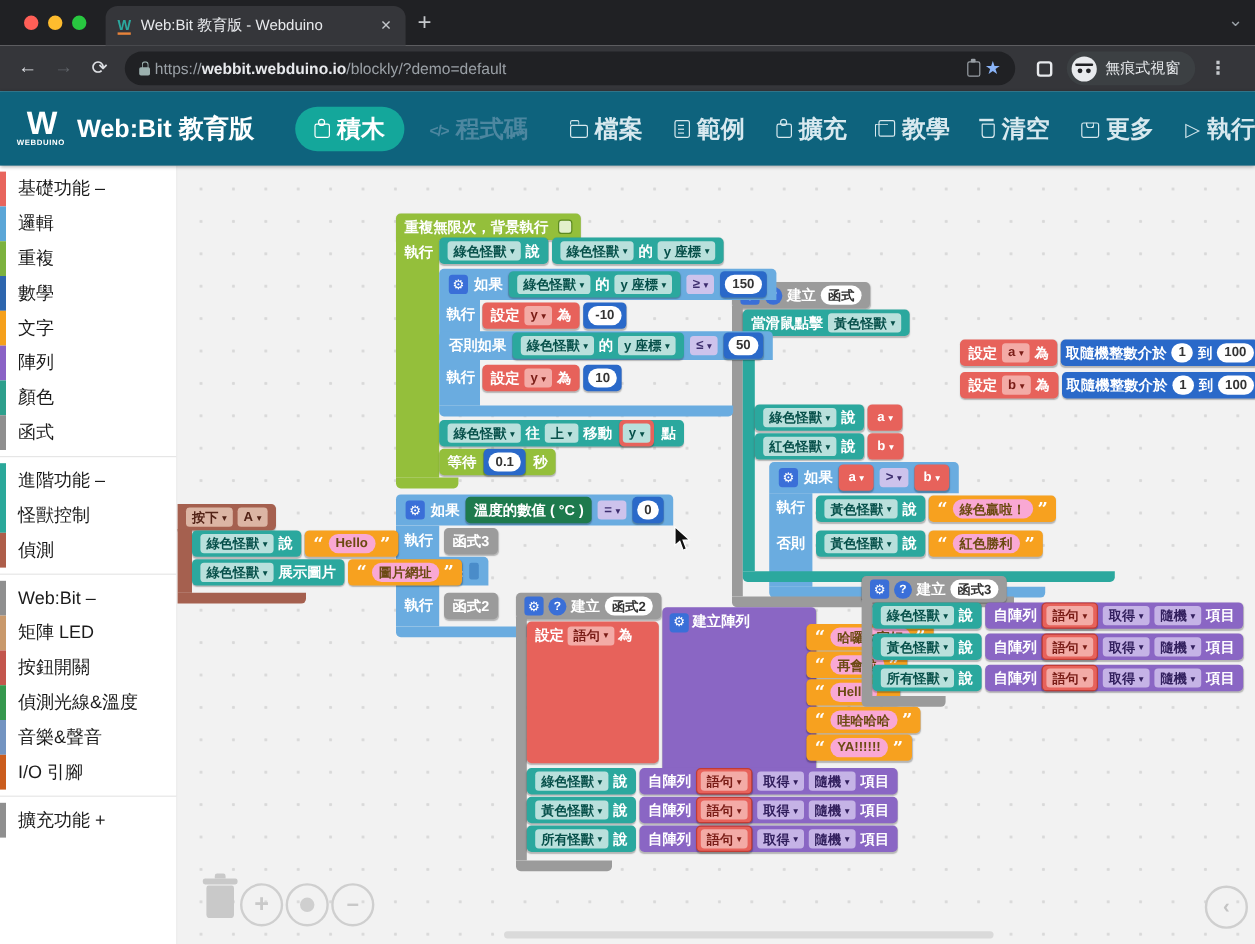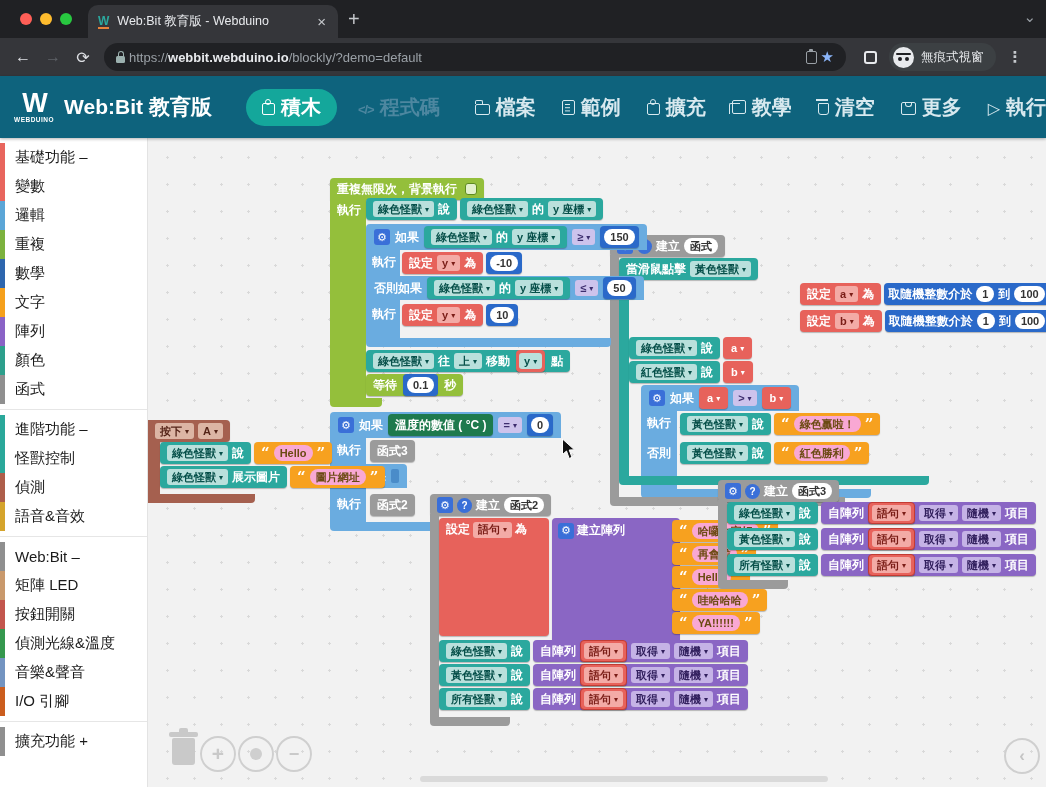--- a/index.html
+++ b/index.html
@@ -190,24 +190,20 @@
       </span>
     <span class="avatar"></span>
   </div>
 
   <div id="sidebar">
     <div class="sitem">
         <span class="bar" style="background: rgb(232, 101, 93);"></span>
         <span>基礎功能 –</span>
       </div>
     <div class="sitem">
-        <span class="bar" style="background: rgb(232, 101, 93);"></span>
-        <span>變數</span>
-      </div>
-    <div class="sitem">
         <span class="bar" style="background: rgb(91, 166, 215);"></span>
         <span>邏輯</span>
       </div>
     <div class="sitem">
         <span class="bar" style="background: rgb(124, 178, 62);"></span>
         <span>重複</span>
       </div>
     <div class="sitem">
         <span class="bar" style="background: rgb(46, 102, 174);"></span>
         <span>數學</span>
@@ -233,24 +229,20 @@
         <span class="bar" style="background: rgb(42, 168, 154);"></span>
         <span>進階功能 –</span>
       </div>
     <div class="sitem">
         <span class="bar" style="background: rgb(42, 168, 154);"></span>
         <span>怪獸控制</span>
       </div>
     <div class="sitem">
         <span class="bar" style="background: rgb(174, 94, 74);"></span>
         <span>偵測</span>
-      </div>
-    <div class="sitem">
-        <span class="bar" style="background: rgb(213, 164, 44);"></span>
-        <span>語音&amp;音效</span>
       </div>
     <div class="sdiv"></div>
     <div class="sitem">
         <span class="bar" style="background: rgb(143, 143, 143);"></span>
         <span>Web:Bit –</span>
       </div>
     <div class="sitem">
         <span class="bar" style="background: rgb(201, 153, 108);"></span>
         <span>矩陣 LED</span>
       </div>
@@ -545,21 +537,21 @@
       </div>
       <div class="spine" style="left:0;top:20px;width:9px;height:203px;background:var(--gray_fn)"></div>
 
       <div class="abs" style="left:9px;top:24px;width:110px;height:118px;background:var(--red);border-radius:4px;box-shadow:0 1px 1px rgba(0,0,0,.25)">
         <div class="row" style="left:7px;top:3px;color:#fff;font-weight:bold;font-size:12px">
             <span>設定</span>
             <span class="pill" style="background:#f3aba6;color:#7a1d17">語句</span>
             <span>為</span>
           </div>
       </div>
-      <div class="abs" style="left:122px;top:24px;width:128px;height:138px;background:var(--purple);border-radius:4px;box-shadow:0 1px 1px rgba(0,0,0,.25)">
+      <div class="abs" style="left:122px;top:12px;width:128px;height:138px;background:var(--purple);border-radius:4px;box-shadow:0 1px 1px rgba(0,0,0,.25)">
         <div class="row" style="left:6px;top:4px;color:#fff;font-weight:bold;font-size:12px">
             <span class="gearic"></span>
             <span>建立陣列</span>
           </div>
       </div>
       <div class="row" style="left:242px;top:26px">
           <span class="b orangeb">
             <span class="fld">哈囉大家好</span>
           </span>
         </div>

